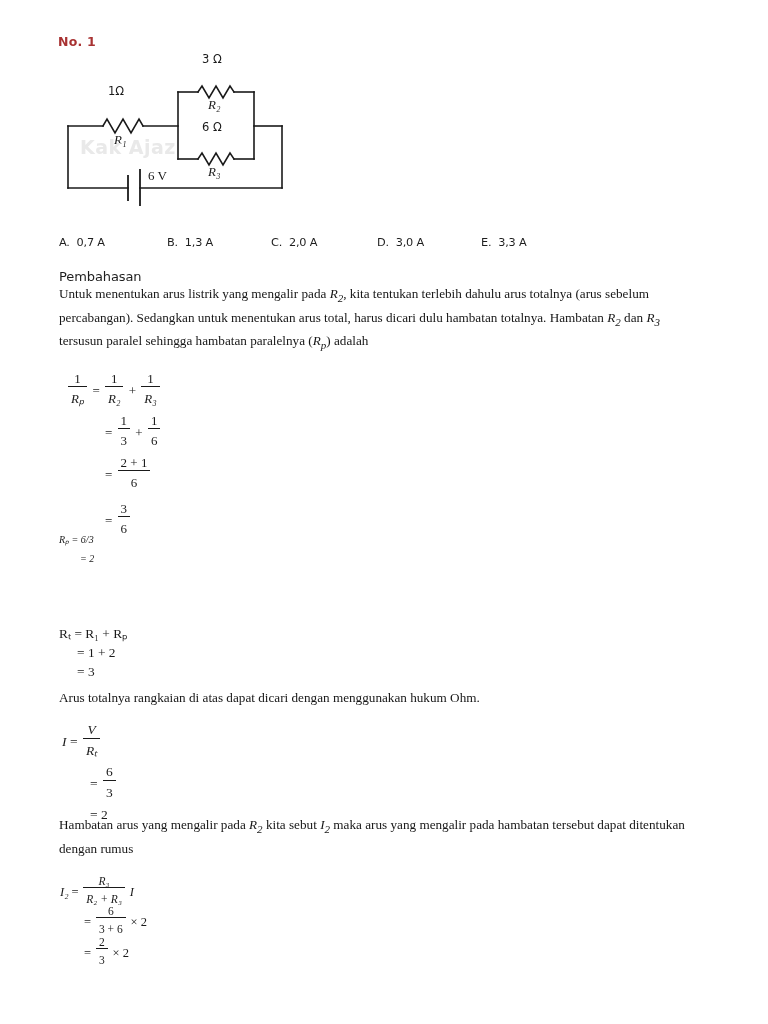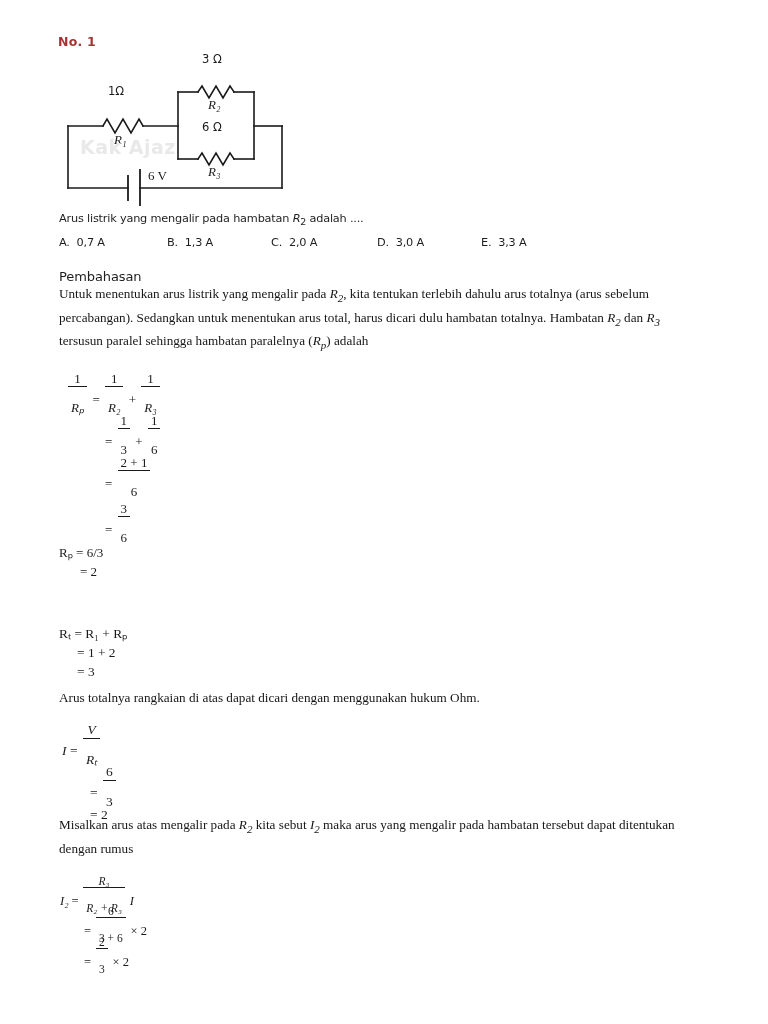--- a/index.html
+++ b/index.html
@@ -120,32 +120,32 @@
     display: inline-block;
     vertical-align: middle;
     text-align: center;
     line-height: 1.08;
     margin: 0 2px;
   }
   .frac .num { display: block; padding: 0 3px; }
   .frac .den {
     display: block;
     border-top: 1.3px solid #1a1a1a;
-    padding: 14px 3px;
+    padding: 5px 3px;
   }
   .eqline { white-space: nowrap; }
 
   
   #m1 { left: 66px; top: 372px; font-size: 13px; }
   #m1 .r1 { position: absolute; left: 0px;  top: 0px; }
   #m1 .r2 { position: absolute; left: 39px; top: 42px; }
   #m1 .r3 { position: absolute; left: 39px; top: 84px; }
   #m1 .r4 { position: absolute; left: 39px; top: 130px; }
 
-  #m2 { left: 59px; top: 543px; font-size: 13px; line-height: 19px; }
+  #m2 { left: 59px; top: 530px; font-size: 10px; line-height: 19px; font-style: italic; }
   #m2 .ind { padding-left: 21px; }
 
   #m3 { left: 59px; top: 624px; font-size: 13.4px; line-height: 19px; }
   #m3 .ind { padding-left: 18px; }
 
   
   #m4 { left: 62px; top: 723px; font-size: 13.5px; }
   #m4 .r1 { position: absolute; left: 0px;  top: 0px; }
   #m4 .r2 { position: absolute; left: 28px; top: 42px; }
   #m4 .r3 { position: absolute; left: 28px; top: 84px; }
@@ -242,21 +242,20 @@
     <div style="position:absolute;left:150px;top:39px;font-family:'Liberation Serif',serif;font-style:italic;font-size:13px;">R₂</div>
 
     <div style="position:absolute;left:144px;top:62px;font-family:'DejaVu Sans',sans-serif;font-size:11.5px;">6 Ω</div>
     <div style="position:absolute;left:150px;top:106px;font-family:'Liberation Serif',serif;font-style:italic;font-size:13px;">R₃</div>
 
     <div style="position:absolute;left:90px;top:110px;font-family:'Liberation Serif',serif;font-size:13px;">6 V</div>
 
     <div class="watermark">Kak Ajaz</div>
   </div>
 
-  <div class="qtext"><span>Arus listrik yang mengalir pada hambatan </span><span class="it">R</span><sub>2</sub><span> adalah ....</span></div>
 
   <div class="options"><span class="opt opt-a"><span>A.</span>&nbsp;&nbsp;<span>0,7 A</span></span><span class="opt opt-b"><span>B.</span>&nbsp;&nbsp;<span>1,3 A</span></span><span class="opt opt-c"><span>C.</span>&nbsp;&nbsp;<span>2,0 A</span></span><span class="opt opt-d"><span>D.</span>&nbsp;&nbsp;<span>3,0 A</span></span><span class="opt opt-e"><span>E.</span>&nbsp;&nbsp;<span>3,3 A</span></span></div>
 
   <div class="pembahasan">Pembahasan</div>
 
   <div class="para" id="para1"><span>Untuk menentukan arus listrik yang mengalir pada </span><i>R<sub>2</sub></i><span>, kita tentukan terlebih dahulu arus totalnya (arus sebelum percabangan). Sedangkan untuk menentukan arus total, harus dicari dulu hambatan totalnya. Hambatan </span><i>R<sub>2</sub></i><span> dan </span><i>R<sub>3</sub></i><span> tersusun paralel sehingga hambatan paralelnya (</span><i>R<sub>p</sub></i><span>) adalah</span></div>
 
   <div class="math" id="m1">
     <div class="eqline r1">
       <span class="frac">
@@ -328,21 +327,21 @@
     <div class="eqline r2">
       <span>=</span>
       <span class="frac">
         <span class="num">6</span>
         <span class="den">3</span>
       </span>
     </div>
     <div class="eqline r3">= 2</div>
   </div>
 
-  <div class="para" id="para4"><span>Misalkan arus atas mengalir pada </span><i>R<sub>2</sub></i><span> kita sebut </span><i>I<sub>2</sub></i><span> maka arus yang mengalir pada hambatan tersebut dapat ditentukan dengan rumus</span></div>
+  <div class="para" id="para4"><span>Hambatan arus yang mengalir pada </span><i>R<sub>2</sub></i><span> kita sebut </span><i>I<sub>2</sub></i><span> maka arus yang mengalir pada hambatan tersebut dapat ditentukan dengan rumus</span></div>
 
   <div class="math" id="m5">
     <div class="eqline r1">
       <span class="lbl big">I₂</span>
       <span class="big">=</span>
       <span class="frac">
         <span class="num lbl">R₃</span>
         <span class="den lbl">R₂ + R₃</span>
       </span>
       <span class="lbl big">I</span>

